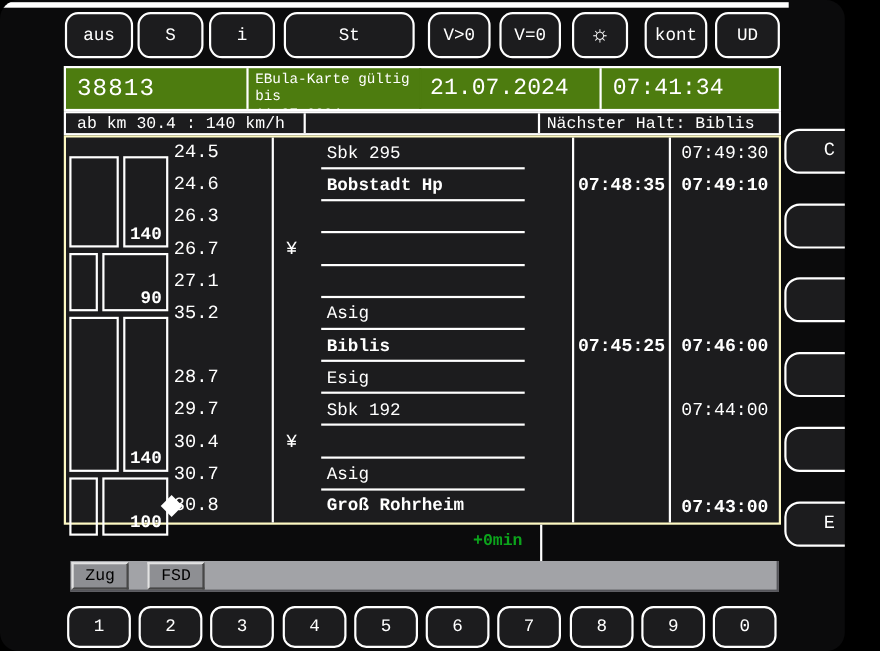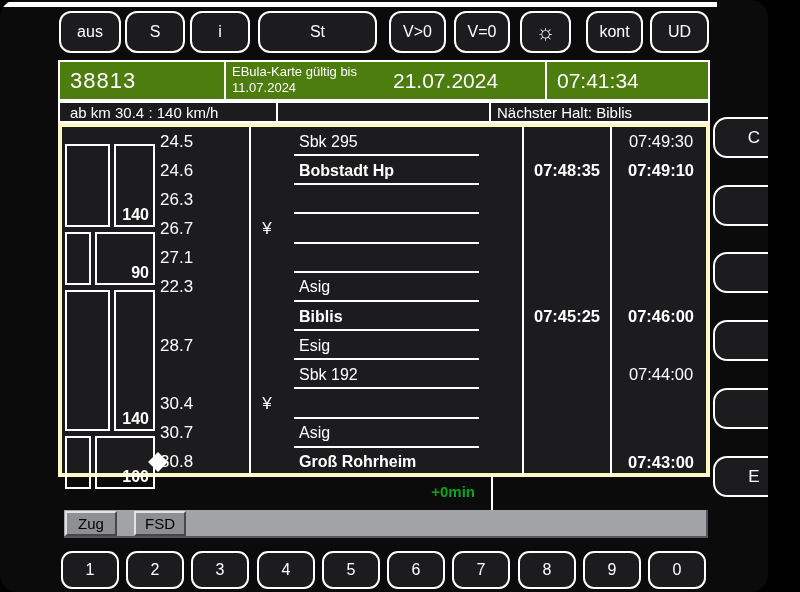--- a/index.html
+++ b/index.html
@@ -1,19 +1,19 @@
 <!DOCTYPE html>
 <html><head>
 <meta charset="utf-8">
 <style>
   html,body{margin:0;padding:0;background:#000;}
   .screen{
     position:relative;width:768px;height:592px;overflow:hidden;
     background:#0b0b0c;
-    font-family:Liberation Sans, sans-serif;
+    font-family:Liberation Mono, monospace;
     color:#fff;
     border-radius:17px;
     -webkit-font-smoothing:antialiased;
   }
   .topline{position:absolute;left:2px;top:2px;width:715px;height:5px;background:#fff;}
   
   .dbtn{
     position:absolute;box-sizing:border-box;
     background:#1c1c1e;border:2.5px solid #fff;border-radius:12px;
     display:flex;align-items:center;justify-content:center;
@@ -24,35 +24,35 @@
   .sidebtn{border-radius:14px;font-size:17px;}
   
   .hbox{
     position:absolute;left:58px;top:60px;width:652px;height:41px;
     box-sizing:border-box;border:2px solid #fff;background:#4d7c0f;
     display:flex;
   }
   .hcell{box-sizing:border-box;height:100%;display:flex;align-items:center;overflow:hidden;}
   .hc1{width:164px;font-size:22px;letter-spacing:1px;padding-left:10px;}
   .hc2{width:157px;border-left:2px solid #fff;display:block;padding:2px 0 0 6px;font-size:13px;line-height:16px;}
-  .hc3{width:164px;border-left:4px solid #4d7c0f;font-size:21px;padding-left:8px;}
+  .hc3{width:164px;border-left:2px solid #4d7c0f;font-size:21px;padding-left:8px;}
   .hc4{flex:1;border-left:2px solid #fff;font-size:21px;padding-left:10px;}
   .shbox{
     position:absolute;left:58px;top:101px;width:652px;height:22px;
     box-sizing:border-box;border:2px solid #fff;background:#1c1c1e;
     display:flex;font-size:15px;
   }
   .shc{box-sizing:border-box;height:100%;display:flex;align-items:center;}
   .sh1{width:216px;padding-left:10px;}
   .sh2{width:213px;border-left:2px solid #fff;}
   .sh3{flex:1;border-left:2px solid #fff;padding-left:6px;}
   
   .ttable{
     position:absolute;left:58px;top:123px;width:652px;height:354px;
-    box-sizing:border-box;border:4px solid #fef9c3;background:#1c1c1e;
+    box-sizing:border-box;border:2px solid #fef9c3;background:#1c1c1e;
   }
   .vsep{position:absolute;top:0;width:2px;height:350px;background:#fff;}
   .ttrow{position:absolute;left:0;width:648px;}
   .ttrow span{position:absolute;top:0;height:100%;display:flex;align-items:center;}
   .km{left:98px;width:85px;font-size:17px;}
   .sym{left:190px;width:30px;justify-content:center;font-size:17px;}
   .nm{left:237px;width:220px;font-size:16px;white-space:nowrap;}
   .arr{left:462px;width:86px;justify-content:center;font-size:16.5px;}
   .dep{left:550px;width:98px;justify-content:center;font-size:16.5px;}
   .bold{font-weight:bold;}
@@ -139,36 +139,37 @@
       <div class="ttrow" style="top: 87.5px; height: 29.1667px;">
         <span class="km">26.7</span>
         <span class="sym">¥</span>
         <div class="uline"></div>
       </div>
       <div class="ttrow" style="top: 116.667px; height: 29.1667px;">
         <span class="km">27.1</span>
         <div class="uline"></div>
       </div>
       <div class="ttrow" style="top: 145.833px; height: 29.1667px;">
-        <span class="km">22.3</span>
+        <span class="km">35.2</span>
         <span class="nm">Asig</span>
         <div class="uline"></div>
       </div>
       <div class="ttrow" style="top: 175px; height: 29.1667px;">
         <span class="nm bold">Biblis</span>
         <span class="arr bold">07:45:25</span>
         <span class="dep bold">07:46:00</span>
         <div class="uline"></div>
       </div>
       <div class="ttrow" style="top: 204.167px; height: 29.1667px;">
         <span class="km">28.7</span>
         <span class="nm">Esig</span>
         <div class="uline"></div>
       </div>
       <div class="ttrow" style="top: 233.333px; height: 29.1667px;">
+        <span class="km">29.7</span>
         <span class="nm">Sbk 192</span>
         <span class="dep">07:44:00</span>
         <div class="uline"></div>
       </div>
       <div class="ttrow" style="top: 262.5px; height: 29.1667px;">
         <span class="km">30.4</span>
         <span class="sym">¥</span>
         <div class="uline"></div>
       </div>
       <div class="ttrow" style="top: 291.667px; height: 29.1667px;">

